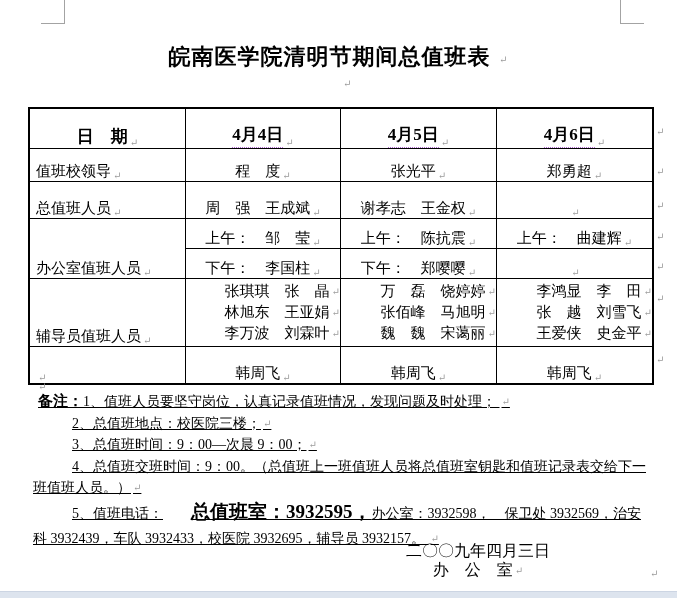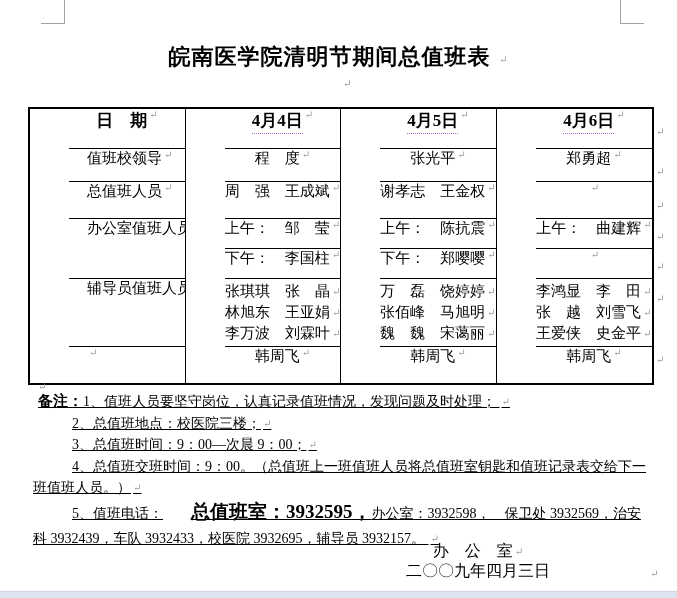--- a/index.html
+++ b/index.html
@@ -19,26 +19,26 @@
   
   .dtable{
     position:absolute;left:28px;top:107px;width:622px;
     display:grid;
     grid-template-columns:156px 155px 156px 155px;
     grid-template-rows:40px 33px 37px 30px 30px 68px 36px;
     border:2px solid #000;box-sizing:content-box;
   }
   .cell{
     border-right:1px solid #000;border-bottom:1px solid #000;
-    display:flex;align-items:flex-start;justify-content:center;
-    font-size:15px;box-sizing:border-box;overflow:hidden;white-space:nowrap;margin-left:39px;
+    display:flex;align-items:flex-end;justify-content:center;
+    font-size:15px;box-sizing:border-box;overflow:hidden;white-space:nowrap;
   }
   .cell.lastcol{border-right:none;}
   .cell.lastrow{border-bottom:none;}
-  .cell.labelcell{justify-content:flex-start;padding-left:18px;}
+  .cell.labelcell{justify-content:flex-start;padding-left:6px;}
   .cell.head{font-size:17px;font-weight:bold;}
   .cell.multi{flex-direction:column;line-height:21px;justify-content:center;}
   .cell.multi > div{display:flex;align-items:center;}
   .dotted-u{border-bottom:1px dotted #b36ad4;padding-bottom:1px;}
   .span2{grid-row:span 2;}
   
   .notes{
     position:absolute;left:33px;top:391px;width:614px;
     font-size:14px;line-height:21.5px;text-decoration:underline;
   }
@@ -234,19 +234,19 @@
     <span class="pmark">↵</span></p>
     <p><span>2、总值班地点：校医院三楼；</span><span class="pmark">↵</span></p>
     <p><span>3、总值班时间：9：00—次晨 9：00；</span><span class="pmark">↵</span></p>
     <p><span>4、总值班交班时间：9：00。（总值班上一班值班人员将总值班室钥匙和值班记录表交给下一班值班人员。）</span><span class="pmark">↵</span></p>
     <p class="tel">
       <span>5、值班电话：</span><span class="bigbold">总值班室：3932595，</span><span class="resttel">办公室：3932598，　保卫处 3932569，治安科 3932439，车队 3932433，校医院 3932695，辅导员 3932157。</span>
     <span class="pmark">↵</span></p>
   </div>
 
   <div class="footer">
+    <div><span>二〇〇九年四月三日</span></div>
     <div><span>办　公　室</span><span class="pmark">↵</span></div>
-    <div><span>二〇〇九年四月三日</span></div>
   </div>
   <span class="freemark" style="left:650px;top:568px;">↵</span>
 
   <div class="bottomstrip"></div>
 </div>
 
 </body></html>

